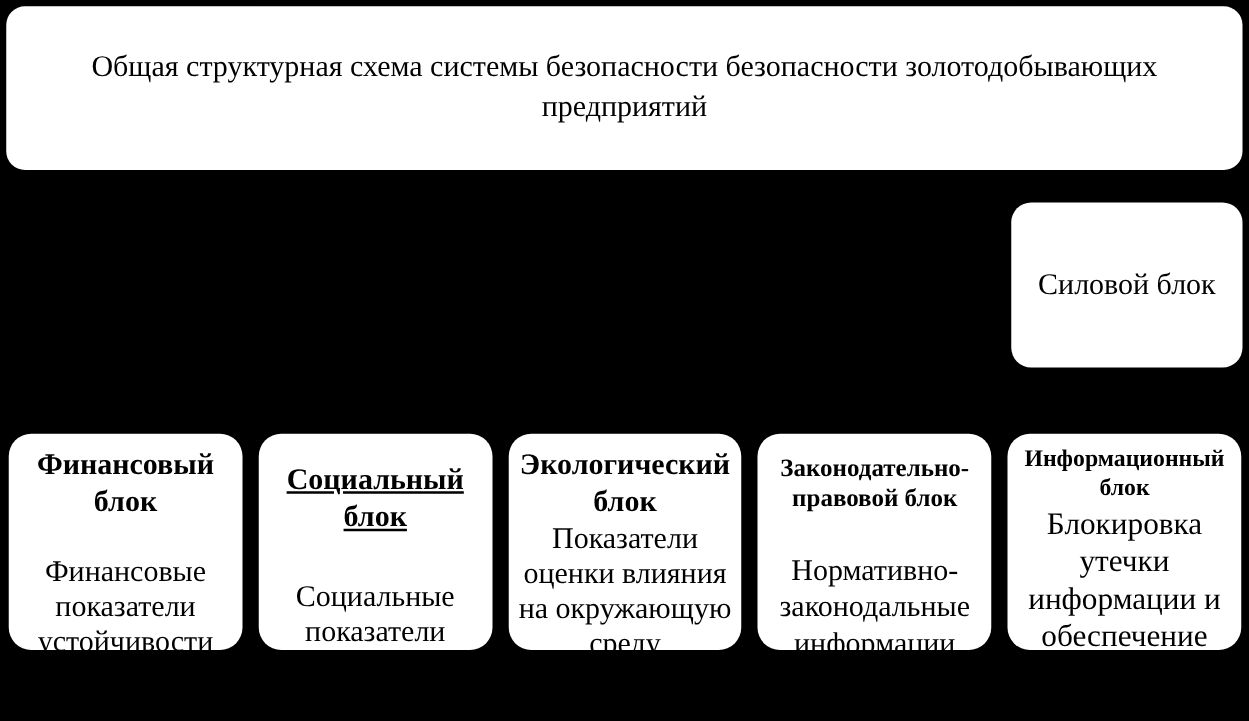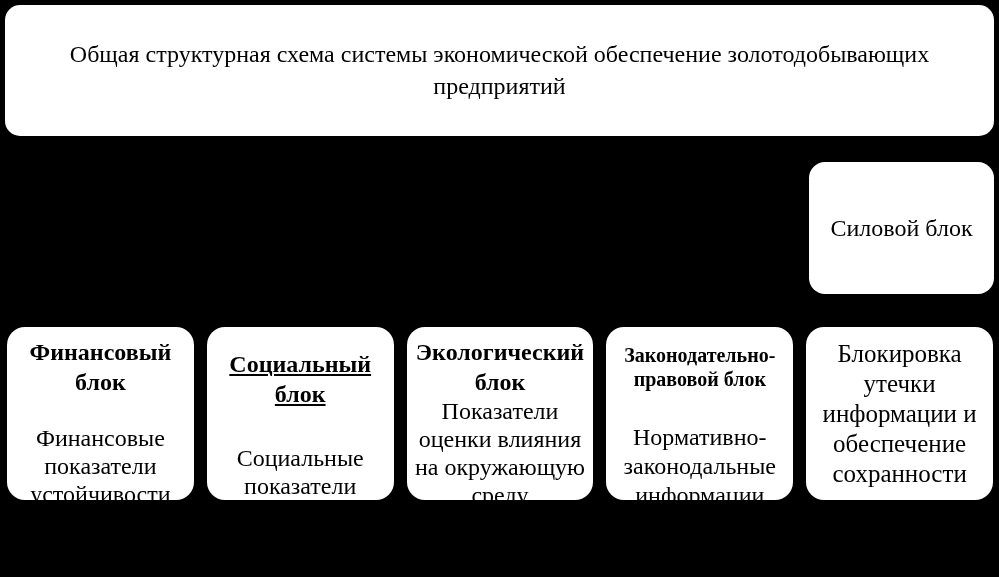--- a/index.html
+++ b/index.html
@@ -45,21 +45,21 @@
     border-radius: 16px;
     display: flex;
     align-items: center;
     justify-content: center;
     text-align: center;
     font-size: 24px;
   }
   .blocks-row {
     position: absolute;
     left: 7px;
-    top: 327px;
+    top: 347px;
     width: 986px;
     height: 173px;
     display: flex;
     gap: 13px;
   }
   .block {
     flex: 1 1 0;
     border-radius: 18px;
     text-align: center;
     padding: 10px 5px 6px 5px;
@@ -83,21 +83,21 @@
   .b3 .block-body { margin-top: 32px; line-height: 1.2; }
   .b4 .block-title { font-size: 19px; line-height: 1.2; }
   .b4 .block-body { font-size: 25px; line-height: 1.2; margin-top: 2px; }
 </style>
 </head>
 <body>
 
 <div class="canvas">
 
   <div class="box title-box">
-    <span>Общая структурная схема системы экономической обеспечение золотодобывающих предприятий</span>
+    <span>Общая структурная схема системы безопасности безопасности золотодобывающих предприятий</span>
   </div>
 
   <div class="box security-box">
     <span>Силовой блок</span>
   </div>
 
   <div class="blocks-row">
 
     <div class="box block b0">
       <div class="block-title">Финансовый блок</div>
@@ -113,18 +113,19 @@
       <div class="block-title">Экологический блок</div>
       <div class="block-body">Показатели оценки влияния на окружающую среду</div>
     </div>
 
     <div class="box block b3">
       <div class="block-title">Законодательно-правовой блок</div>
       <div class="block-body">Нормативно-законодальные информации</div>
     </div>
 
     <div class="box block b4">
+      <div class="block-title">Информационный блок</div>
       <div class="block-body">Блокировка утечки информации и обеспечение сохранности имущества</div>
     </div>
 
   </div>
 
 </div>
 
 </body></html>

